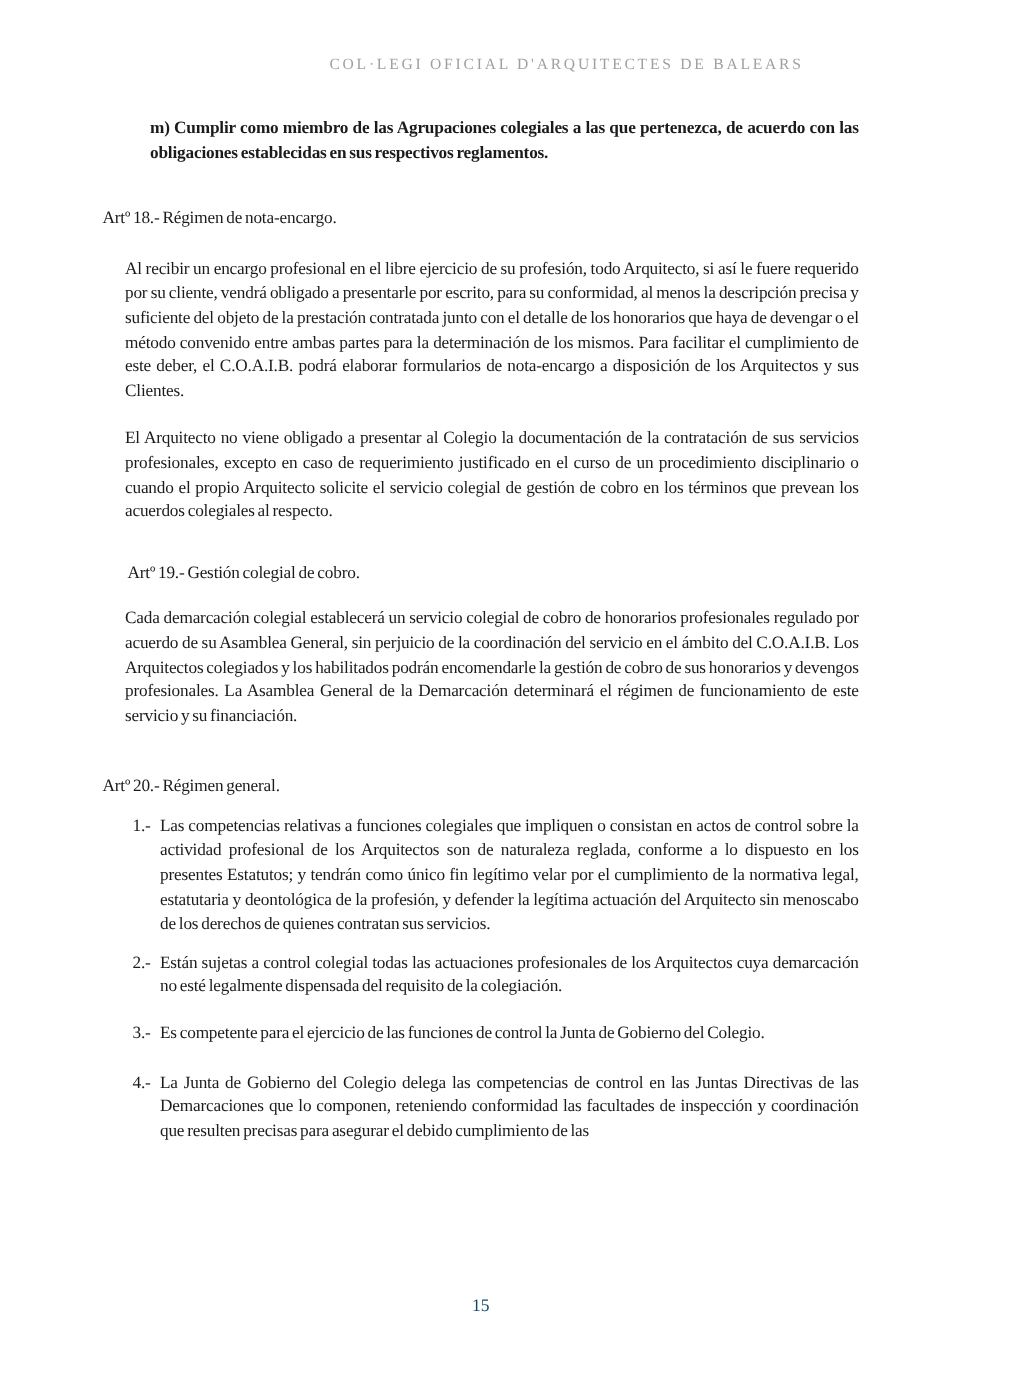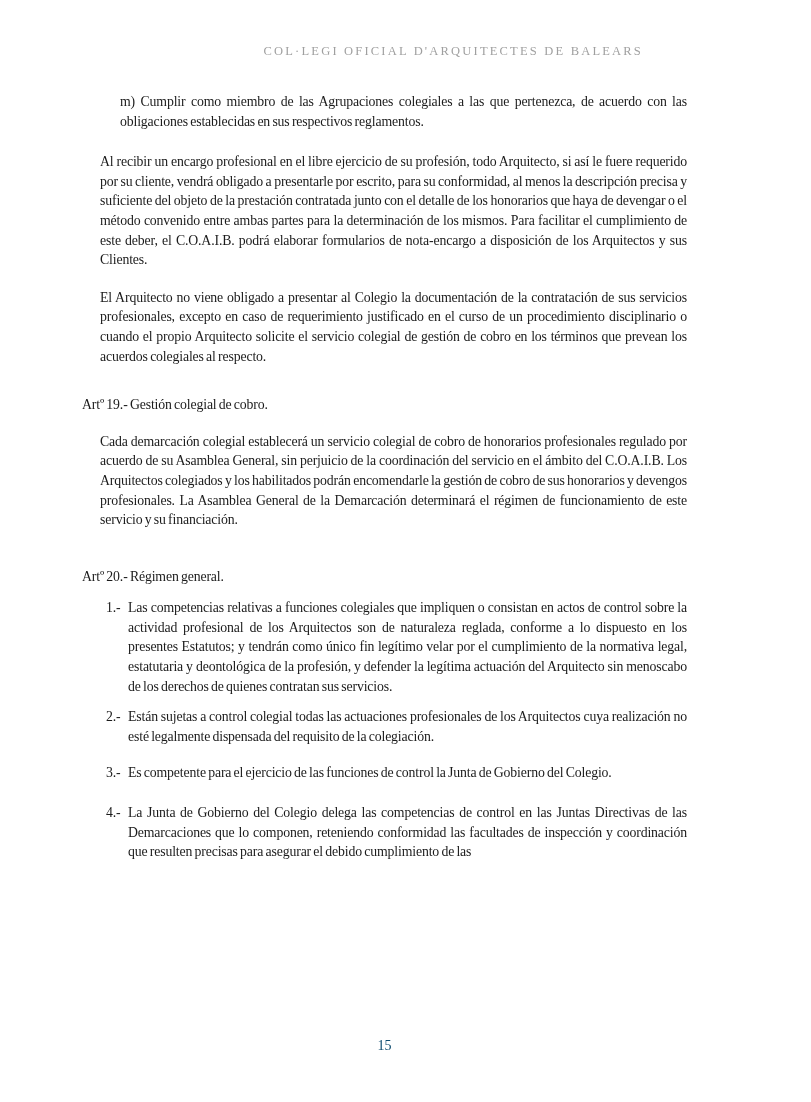--- a/index.html
+++ b/index.html
@@ -37,33 +37,35 @@
     top: 92px;
     width: 605px;
     font-size: 13.8px;
     line-height: 19.6px;
     letter-spacing: -0.15px;
     word-spacing: -1px;
   }
   .clause-m {
     margin: 0 0 11px 38px;
     text-align: justify;
+    font-weight: bold;
   }
   .art-heading {
     margin: 33px 0 0 0;
   }
   .body-para {
     margin: 21px 0 0 18px;
     text-align: justify;
   }
   .body-para.tight {
     margin-top: 18px;
   }
   .art-heading.art19 {
     margin-top: 29px;
+    margin-left: 20px;
   }
   .body-para.after-19 {
     margin-top: 17px;
   }
   .chapter-heading {
     margin: 67px 0 0 0;
     font-weight: bold;
     font-size: 14.8px;
     letter-spacing: 0.1px;
   }
@@ -108,20 +110,21 @@
 <body>
 
 <div class="page">
 
   <div class="letterhead">COL·LEGI OFICIAL D'ARQUITECTES DE BALEARS</div>
 
   <div class="content">
 
     <p class="clause-m">m) Cumplir como miembro de las Agrupaciones colegiales a las que pertenezca, de acuerdo con las obligaciones establecidas en sus respectivos reglamentos.</p>
 
+    <p class="art-heading">Artº 18.- Régimen de nota-encargo.</p>
 
     <p class="body-para">Al recibir un encargo profesional en el libre ejercicio de su profesión, todo Arquitecto, si así le fuere requerido por su cliente, vendrá obligado a presentarle por escrito, para su conformidad, al menos la descripción precisa y suficiente del objeto de la prestación contratada junto con el detalle de los honorarios que haya de devengar o el método convenido entre ambas partes para la determinación de los mismos. Para facilitar el cumplimiento de este deber, el C.O.A.I.B. podrá elaborar formularios de nota-encargo a disposición de los Arquitectos y sus Clientes.</p>
 
     <p class="body-para tight">El Arquitecto no viene obligado a presentar al Colegio la documentación de la contratación de sus servicios profesionales, excepto en caso de requerimiento justificado en el curso de un procedimiento disciplinario o cuando el propio Arquitecto solicite el servicio colegial de gestión de cobro en los términos que prevean los acuerdos colegiales al respecto.</p>
 
     <p class="art-heading art19">Artº 19.- Gestión colegial de cobro.</p>
 
     <p class="body-para after-19">Cada demarcación colegial establecerá un servicio colegial de cobro de honorarios profesionales regulado por acuerdo de su Asamblea General, sin perjuicio de la coordinación del servicio en el ámbito del C.O.A.I.B. Los Arquitectos colegiados y los habilitados podrán encomendarle la gestión de cobro de sus honorarios y devengos profesionales. La Asamblea General de la Demarcación determinará el régimen de funcionamiento de este servicio y su financiación.</p>
 
 
@@ -129,21 +132,21 @@
 
     <div class="numbered-list">
 
       <div class="numbered-item">
         <span class="item-number">1.-</span>
         <span class="item-text">Las competencias relativas a funciones colegiales que impliquen o consistan en actos de control sobre la actividad profesional de los Arquitectos son de naturaleza reglada, conforme a lo dispuesto en los presentes Estatutos; y tendrán como único fin legítimo velar por el cumplimiento de la normativa legal, estatutaria y deontológica de la profesión, y defender la legítima actuación del Arquitecto sin menoscabo de los derechos de quienes contratan sus servicios.</span>
       </div>
 
       <div class="numbered-item">
         <span class="item-number">2.-</span>
-        <span class="item-text">Están sujetas a control colegial todas las actuaciones profesionales de los Arquitectos cuya realización no esté legalmente dispensada del requisito de la colegiación.</span>
+        <span class="item-text">Están sujetas a control colegial todas las actuaciones profesionales de los Arquitectos cuya demarcación no esté legalmente dispensada del requisito de la colegiación.</span>
       </div>
 
       <div class="numbered-item gap-lg">
         <span class="item-number">3.-</span>
         <span class="item-text">Es competente para el ejercicio de las funciones de control la Junta de Gobierno del Colegio.</span>
       </div>
 
       <div class="numbered-item gap-xl">
         <span class="item-number">4.-</span>
         <span class="item-text">La Junta de Gobierno del Colegio delega las competencias de control en las Juntas Directivas de las Demarcaciones que lo componen, reteniendo conformidad las facultades de inspección y coordinación que resulten precisas para asegurar el debido cumplimiento de las</span>

